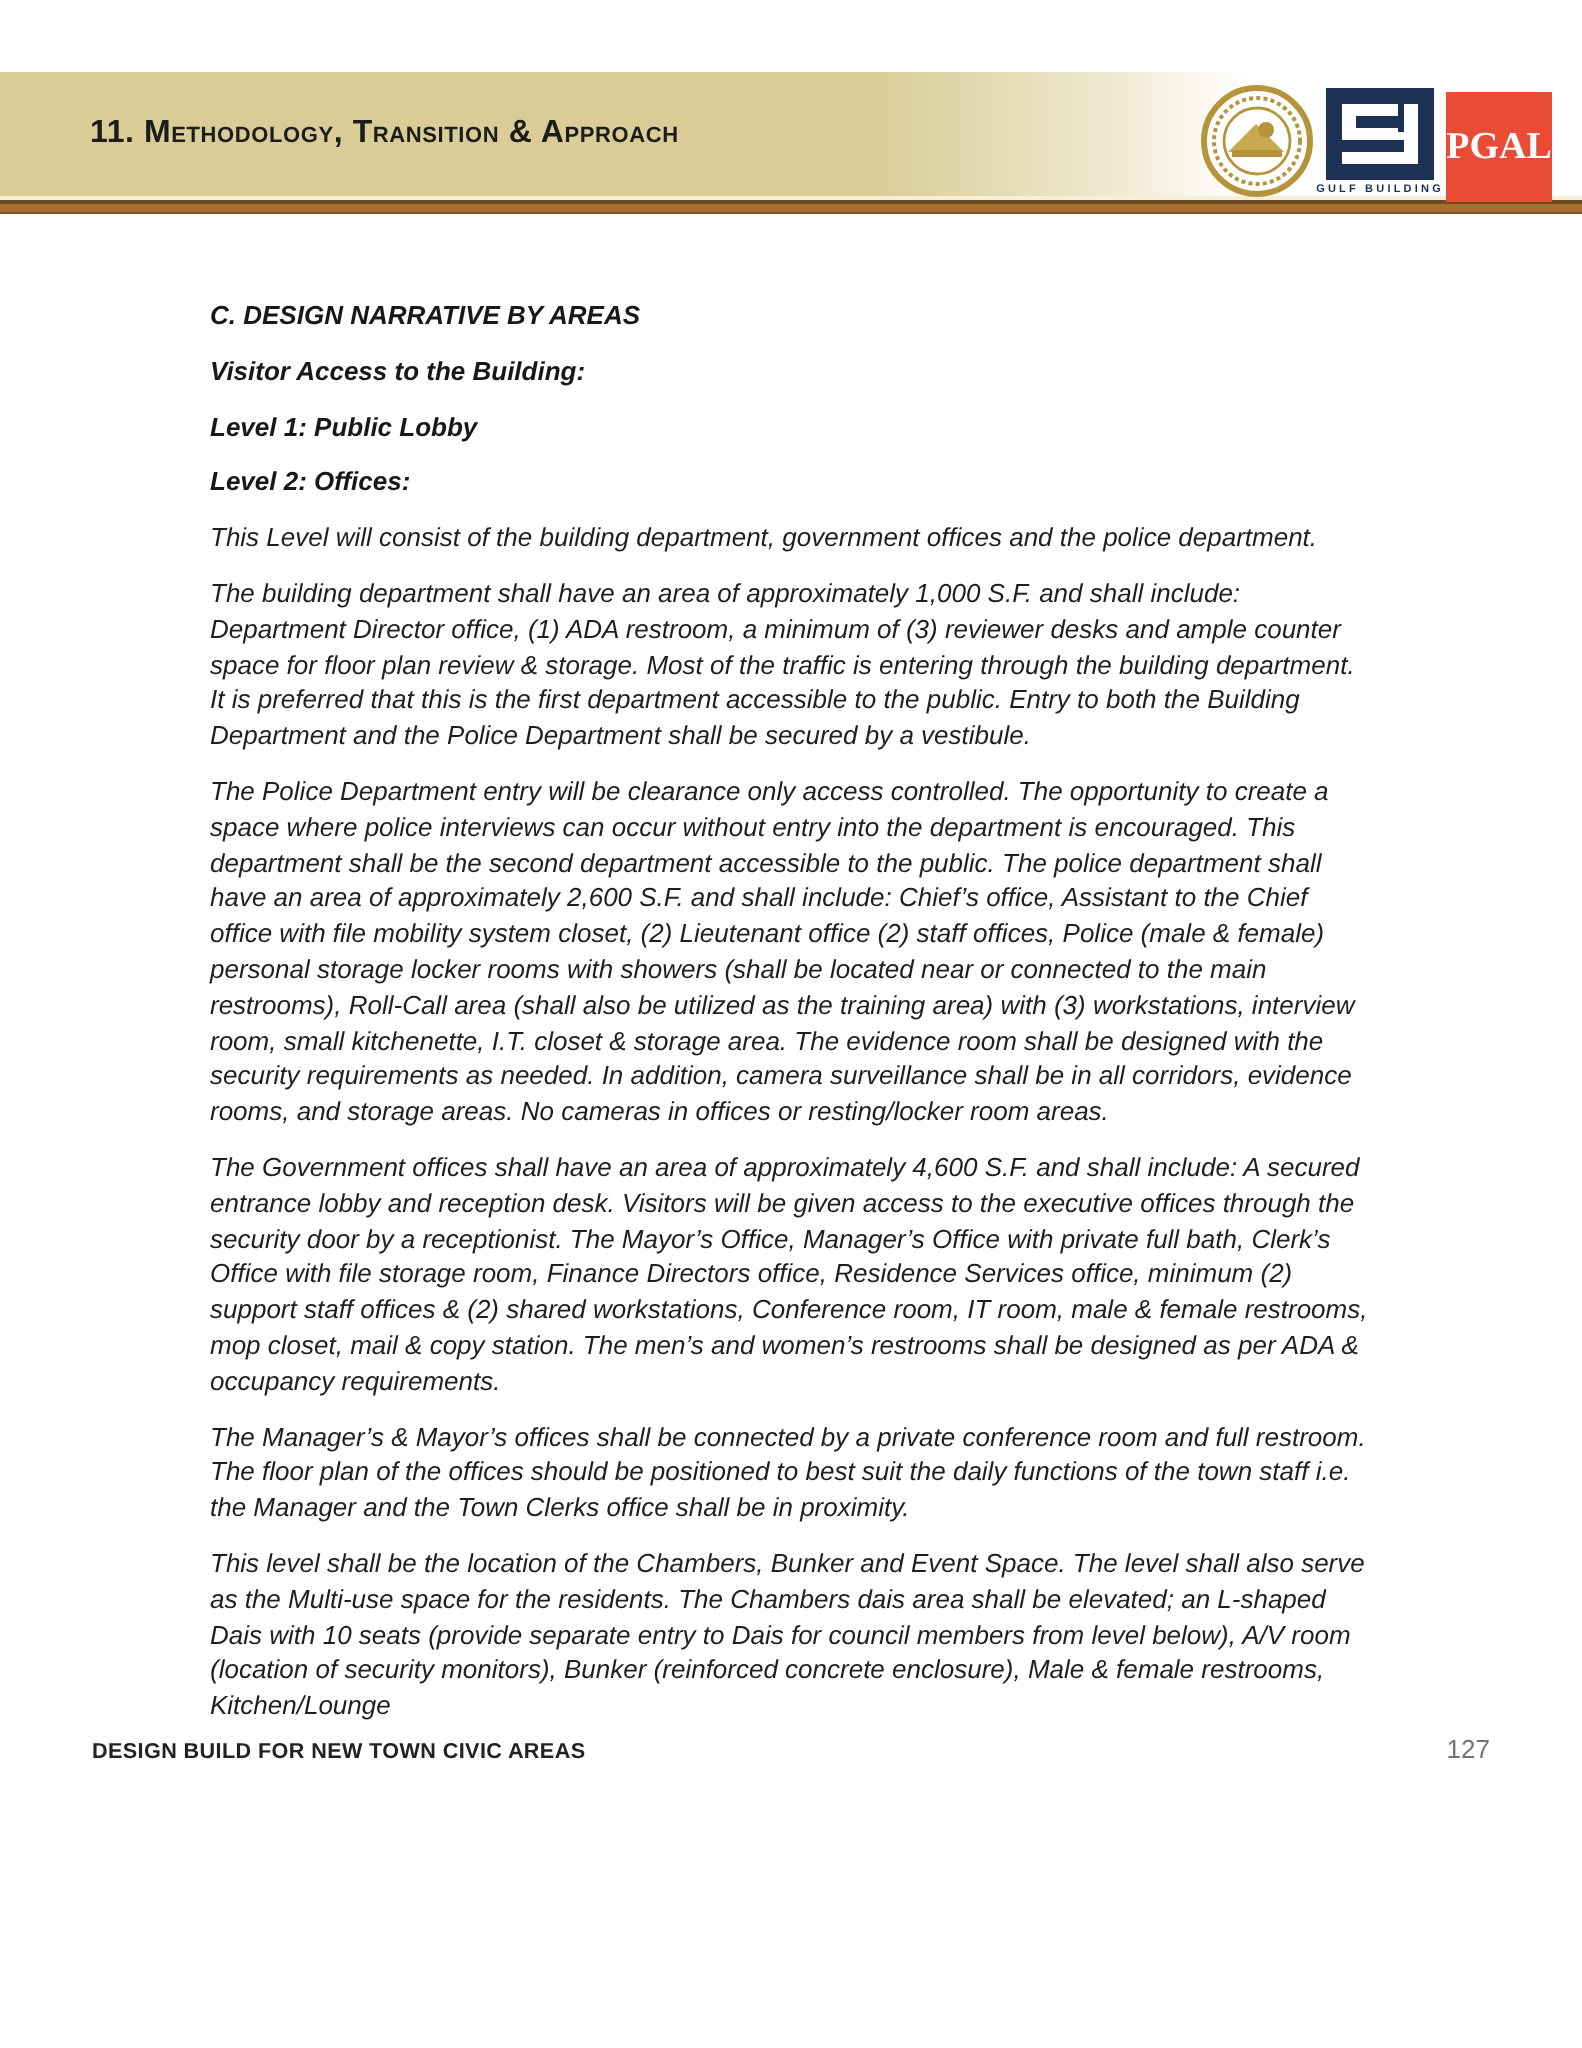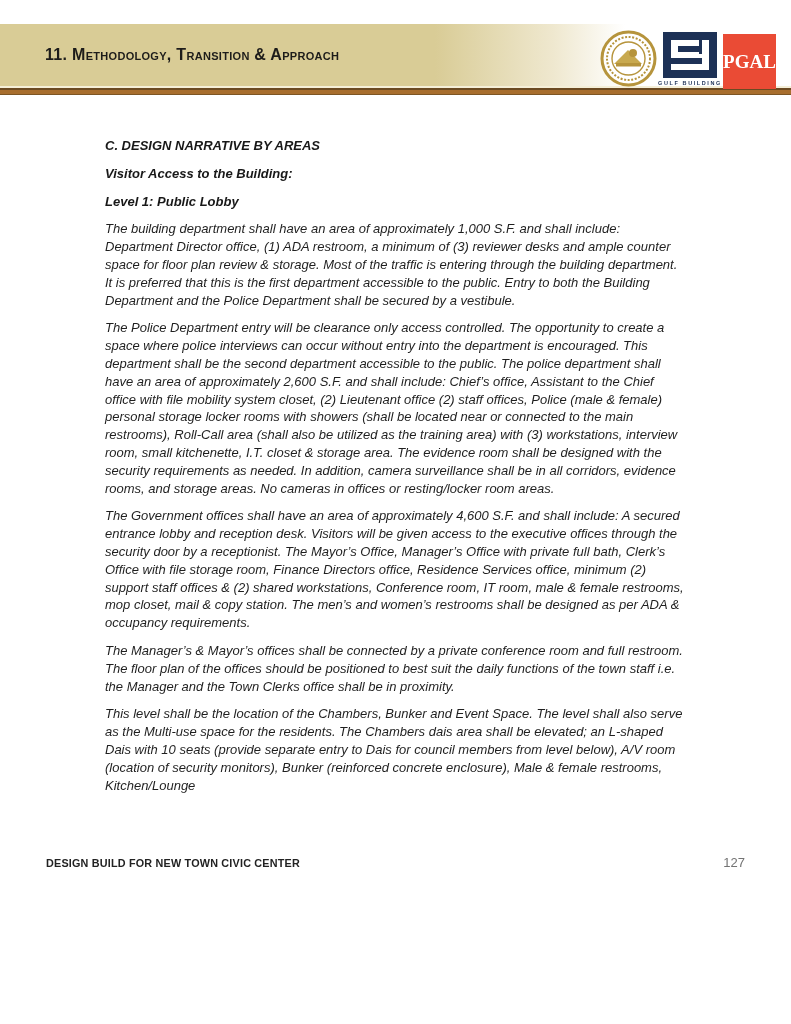--- a/index.html
+++ b/index.html
@@ -1,17 +1,17 @@
 <!DOCTYPE html>
 <html><head>
 <meta charset="utf-8">
 <style>
   html,body { margin:0; padding:0; background:#ffffff; }
   .page {
-    position:relative; width:791px; height:892px; margin:0 auto;
+    position:relative; width:791px; height:892px; margin:12px auto;
     background:#ffffff; overflow:hidden;
     font-family:"Liberation Sans", sans-serif; color:#1f1f1f;
   }
 
   
   .header-band {
     margin-top:24px; height:62px;
     background:linear-gradient(90deg,#d9cc96 0%,#d9cc96 55%,#efe8cf 70%,#ffffff 79%);
     display:flex; align-items:center;
   }
@@ -95,27 +95,29 @@
     <div class="pgal">
       <span>PGAL</span>
     </div>
   </div>
 
 
   <div class="content">
     <h3>C. DESIGN NARRATIVE BY AREAS</h3>
     <h4>Visitor Access to the Building:</h4>
     <h4>Level 1: Public Lobby</h4>
+    <h4>Level 2: Offices:</h4>
+    <p>This Level will consist of the building department, government offices and the police department.</p>
     <p>The building department shall have an area of approximately 1,000 S.F. and shall include: Department Director office, (1) ADA restroom, a minimum of (3) reviewer desks and ample counter space for floor plan review &amp; storage.  Most of the traffic is entering through the building department.  It is preferred that this is the first department accessible to the public. Entry to both the Building Department and the Police Department shall be secured by a vestibule.</p>
     <p>The Police Department entry will be clearance only access controlled.  The opportunity to create a space where police interviews can occur without entry into the department is encouraged. This department shall be the second department accessible to the public.  The police department shall have an area of approximately 2,600 S.F. and shall include:  Chief’s office, Assistant to the Chief office with file mobility system closet, (2) Lieutenant office (2) staff offices, Police (male &amp; female) personal storage locker rooms with showers (shall be located near or connected to the main restrooms), Roll-Call area (shall also be utilized as the training area) with (3) workstations, interview room, small kitchenette, I.T. closet &amp; storage area.  The evidence room shall be designed with the security requirements as needed.  In addition, camera surveillance shall be in all corridors, evidence rooms, and storage areas. No cameras in offices or resting/locker room areas.</p>
     <p>The Government offices shall have an area of approximately 4,600 S.F. and shall include:  A secured entrance lobby and reception desk.  Visitors will be given access to the executive offices through the security door by a receptionist.  The Mayor’s Office, Manager’s Office with private full bath, Clerk’s Office with file storage room, Finance Directors office, Residence Services office, minimum (2) support staff offices &amp; (2) shared workstations, Conference room, IT room, male &amp; female restrooms, mop closet, mail &amp; copy station.  The men’s and women’s restrooms shall be designed as per ADA &amp; occupancy requirements.</p>
     <p>The Manager’s &amp; Mayor’s offices shall be connected by a private conference room and full restroom.  The floor plan of the offices should be positioned to best suit the daily functions of the town staff i.e. the Manager and the Town Clerks office shall be in proximity.</p>
     <p>This level shall be the location of the Chambers, Bunker and Event Space.  The level shall also serve as the Multi-use space for the residents.  The Chambers dais area shall be elevated; an L-shaped Dais with 10 seats (provide separate entry to Dais for council members from level below), A/V room (location of security monitors), Bunker (reinforced concrete enclosure), Male &amp; female restrooms, Kitchen/Lounge</p>
   </div>
 
   <div class="footer">
     <div class="footer-row2">
-      <span class="footer-project">DESIGN BUILD FOR NEW TOWN CIVIC CENTER</span>
+      <span class="footer-project">DESIGN BUILD FOR NEW TOWN CIVIC AREAS</span>
       <span class="footer-page">127</span>
     </div>
   </div>
 
 </div>
 
 </body></html>

